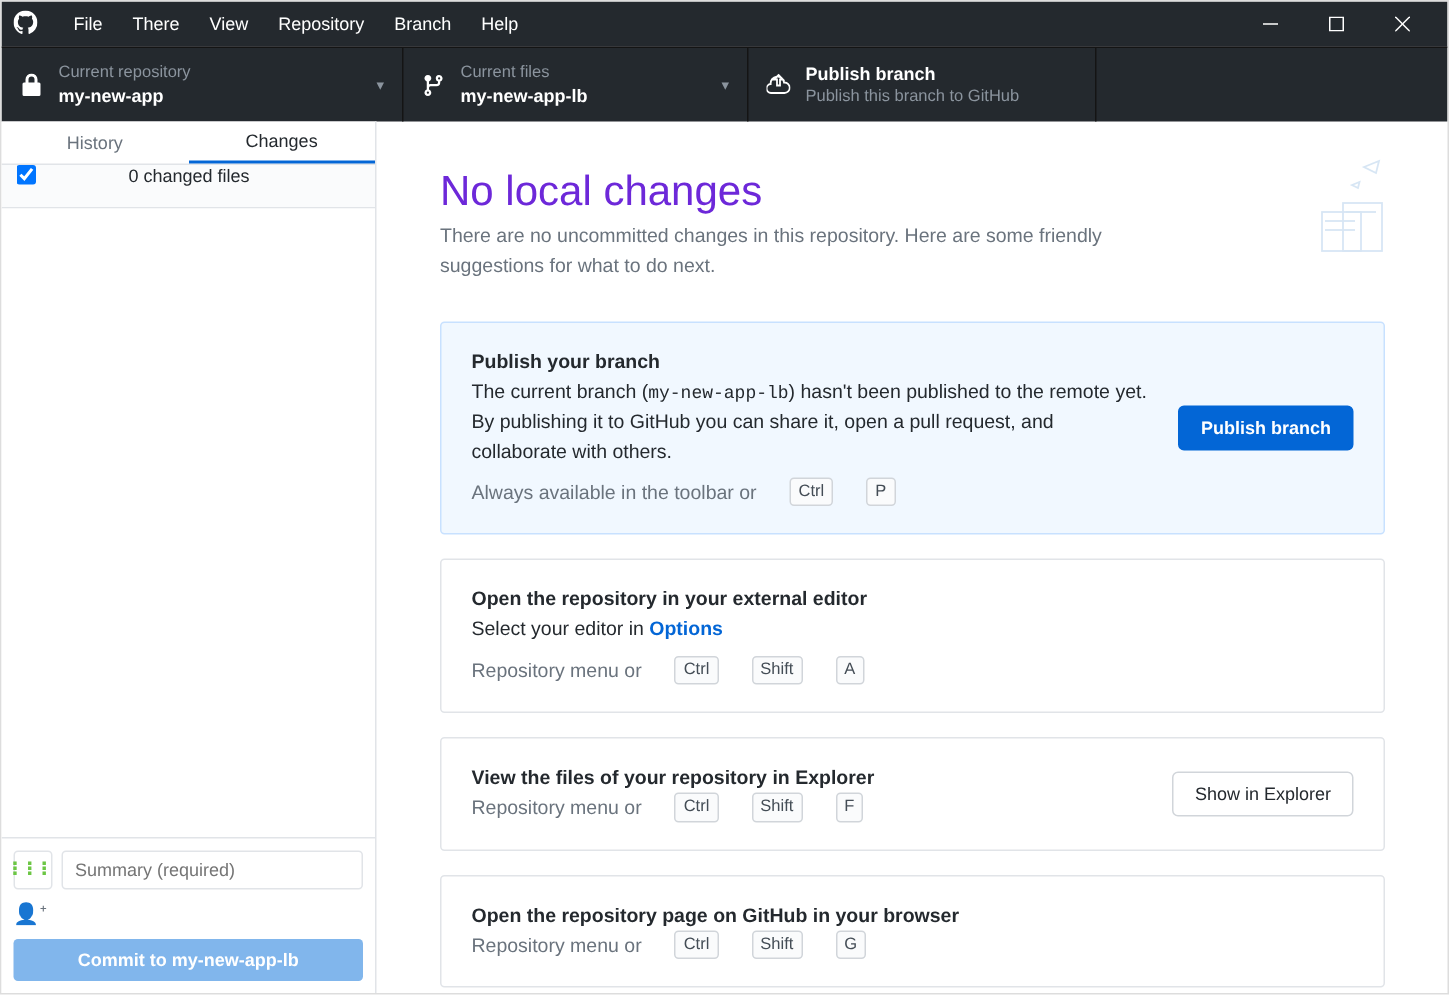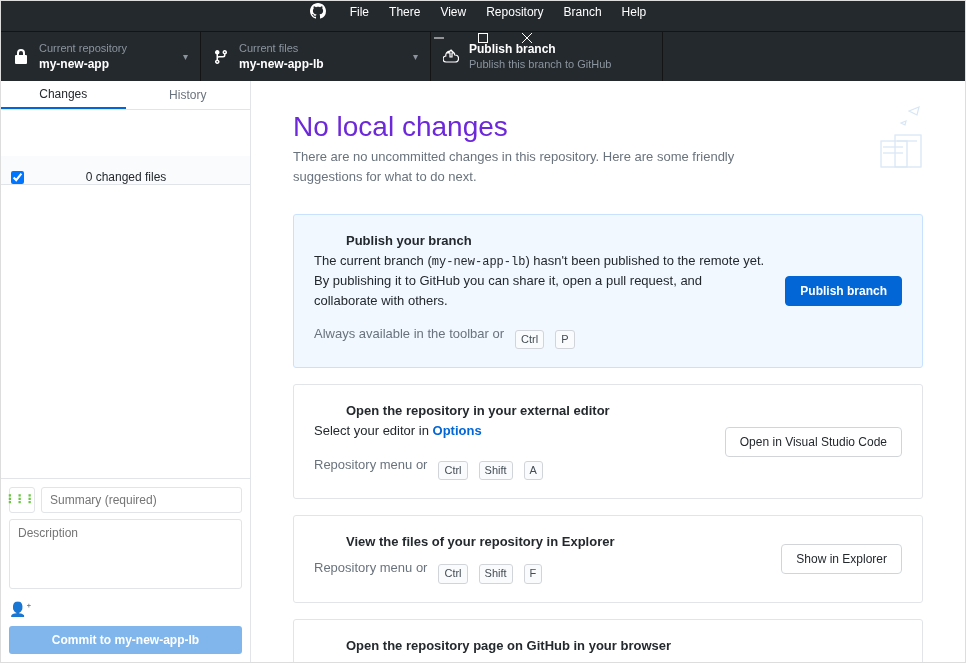--- a/index.html
+++ b/index.html
@@ -1,65 +1,65 @@
 <!DOCTYPE html>
 <html><head>
 <meta charset="utf-8">
 <style>
   * { box-sizing: border-box; margin: 0; padding: 0; font-family: -apple-system, BlinkMacSystemFont, "Segoe UI", Helvetica, Arial, sans-serif; }
   body { width: 966px; height: 663px; overflow: hidden; background: #fff; border: 1px solid #ddd; }
-  .titlebar { background: #24292e; height: 30px; display: flex; align-items: center; padding: 0 8px; color: #fff; font-size: 12px; justify-content: space-between; flex-direction: column; }
+  .titlebar { background: #24292e; height: 30px; display: flex; align-items: center; padding: 0 8px; color: #fff; font-size: 12px; justify-content: space-between; }
   .titlebar-left { display: flex; align-items: center; gap: 4px; }
   .titlebar-left svg { width: 16px; height: 16px; fill: #fff; }
   .menu-items { display: flex; gap: 0; }
   .menu-item { padding: 4px 10px; cursor: default; font-size: 12px; }
   .window-controls { display: flex; }
   .win-btn { width: 44px; height: 30px; display: flex; align-items: center; justify-content: center; color: #fff; font-size: 10px; }
   .win-btn svg { stroke: #fff; fill: none; }
   .toolbar { background: #24292e; height: 50px; display: flex; border-top: 1px solid #141414; }
   .tool-section { display: flex; align-items: center; padding: 0 12px; color: #fff; border-right: 1px solid #141414; position: relative; cursor: default; }
-  .tool-section.repo { width: 200px; }
+  .tool-section.repo { width: 268px; }
   .tool-section.branch { width: 230px; }
   .tool-section.publish { width: 232px; }
   .tool-icon { width: 16px; height: 16px; margin-right: 10px; flex-shrink: 0; }
   .tool-icon svg { width: 16px; height: 16px; fill: #fff; }
   .tool-text { display: flex; flex-direction: column; line-height: 1.35; flex: 1; }
   .tool-label { font-size: 11px; color: #8b949e; }
   .tool-value { font-size: 12px; font-weight: 600; color: #fff; }
   .tool-sub { font-size: 11px; color: #8b949e; }
   .caret { font-size: 10px; color: #8b949e; }
   .app-body { display: flex; height: calc(100% - 80px); }
   .sidebar { width: 250px; border-right: 1px solid #e1e4e8; display: flex; flex-direction: column; background: #fff; }
   .tabs { display: flex; height: 29px; border-bottom: 1px solid #e1e4e8; }
   .tab { flex: 1; display: flex; align-items: center; justify-content: center; font-size: 12px; color: #6a737d; cursor: default; }
   .tab.active { color: #24292e; border-bottom: 2px solid #0366d6; }
-  .changes-bar { height: 29px; display: flex; align-items: flex-end; padding: 0 10px; border-bottom: 1px solid #e1e4e8; font-size: 12px; background: #fafbfc; margin-top: 46px; }
+  .changes-bar { height: 29px; display: flex; align-items: flex-start; padding: 0 10px; border-bottom: 1px solid #e1e4e8; font-size: 12px; background: #fafbfc; }
   .changes-check { margin-right: 8px; }
   .changes-text { flex: 1; text-align: center; color: #24292e; padding-right:20px;}
   .sidebar-fill { flex: 1; background:#fff; }
   .commit-panel { border-top: 1px solid #e1e4e8; padding: 8px; background: #fff; }
   .commit-row1 { display: flex; gap: 6px; margin-bottom: 6px; }
   .avatar-sq { width: 26px; height: 26px; background: #fff; border: 1px solid #e1e4e8; border-radius: 3px; display: flex; align-items:center; justify-content:center; font-size:12px; color:#6cc644; font-weight:bold; letter-spacing:1px;}
   .summary-input { flex: 1; height: 26px; border: 1px solid #e1e4e8; border-radius: 3px; padding: 0 8px; font-size: 12px; }
   .desc-input { width: 100%; height: 70px; border: 1px solid #e1e4e8; border-radius: 3px; padding: 6px 8px; font-size: 12px; resize: none; margin-bottom: 6px; font-family: inherit; }
   .coauthor { font-size: 12px; color: #6a737d; margin-bottom: 8px; display:flex; align-items:center; gap:2px;}
   .commit-btn { width: 100%; height: 28px; border: none; border-radius: 3px; background: #81b6ec; color: #fff; font-size: 12px; font-weight: 600; cursor: default; }
   .main { flex: 1; overflow: auto; }
   .main-inner { padding: 30px 42px; }
   .hero { position: relative; margin-bottom: 28px; }
   .hero h1 { font-size: 28px; font-weight: 400; color: #6d28d9; margin-bottom: 4px; }
   .hero p { font-size: 13px; color: #6a737d; max-width: 510px; line-height:1.5;}
   .hero-art { position: absolute; right: -8px; top: -8px; opacity:0.5; }
   .card { border: 1px solid #e1e4e8; border-radius: 3px; padding: 18px 20px; margin-bottom: 16px; display: flex; align-items: center; gap: 20px; }
   .card.highlight { background: #f1f8ff; border-color: #c8e1ff; }
   .card-body { flex: 1; }
-  .card-title { font-size: 13px; font-weight: 600; color: #24292e; margin-bottom: 3px; margin-left: 32px; }
+  .card-title { font-size: 13px; font-weight: 600; color: #24292e; margin-bottom: 3px; }
   .card-desc { font-size: 13px; color: #24292e; line-height: 1.5; margin-bottom: 8px; }
-  .card-hint { font-size: 13px; color: #6a737d; display: flex; align-items: center; gap: 11px; }
-  kbd { border: 1px solid #d1d5da; border-radius: 3px; padding: 1px 5px; font-size: 11px; font-family: inherit; color: #444d56; background: #fafbfc; line-height:1.4;margin-top:12px;}
+  .card-hint { font-size: 13px; color: #6a737d; display: flex; align-items: center; gap: 22px; }
+  kbd { border: 1px solid #d1d5da; border-radius: 3px; padding: 1px 5px; font-size: 11px; font-family: inherit; color: #444d56; background: #fafbfc; line-height:1.4;}
   .card-btn { border: 1px solid #d1d5da; background: #fff; border-radius: 4px; padding: 7px 14px; font-size: 12px; color: #24292e; cursor: default; white-space: nowrap;}
   .card-btn.primary { background: #0366d6; border-color: #0366d6; color: #fff; font-weight:600;}
   a.link { color: #0366d6; text-decoration: none; font-weight: bold; }
   .mono { font-family: SFMono-Regular, Consolas, "Liberation Mono", Menlo, monospace; font-size: 12px; }
 </style>
 </head>
 <body>
 
 <div class="titlebar">
   <div class="titlebar-left">
@@ -132,34 +132,33 @@
       <span class="tool-value">Publish branch</span>
       <span class="tool-sub">Publish this branch to GitHub</span>
     </div>
   </div>
 </div>
 
 <div class="app-body">
 
   <div class="sidebar">
     <div class="tabs">
+      <div class="tab">History</div>
       <div class="tab active">Changes</div>
-      <div class="tab">History</div>
     </div>
     <div class="changes-bar">
       <input type="checkbox" class="changes-check" checked="" style="">
       <span class="changes-text">0 changed files</span>
     </div>
     <div class="sidebar-fill"></div>
     <div class="commit-panel">
       <div class="commit-row1">
         <div class="avatar-sq">⠇⠇⠇</div>
         <input class="summary-input" placeholder="Summary (required)" style="">
       </div>
-      <textarea class="desc-input" placeholder="Description" style=""></textarea>
       <div class="coauthor">
         <span style="font-size:14px;">👤⁺</span>
       </div>
       <button class="commit-btn">Commit to my-new-app-lb</button>
     </div>
   </div>
 
   <div class="main">
     <div class="main-inner">
       <div class="hero">
@@ -199,21 +198,20 @@
           <div class="card-desc">
             <span>Select your editor in </span><a class="link">Options</a>
           </div>
           <div class="card-hint">
             <span>Repository menu or</span>
             <kbd>Ctrl</kbd>
               <kbd>Shift</kbd>
               <kbd>A</kbd>
           </div>
         </div>
-        <button class="card-btn">Open in Visual Studio Code</button>
       </div>
 
       <div class="card">
         <div class="card-body">
           <div class="card-title">View the files of your repository in Explorer</div>
           <div class="card-hint">
             <span>Repository menu or</span>
             <kbd>Ctrl</kbd>
               <kbd>Shift</kbd>
               <kbd>F</kbd>

